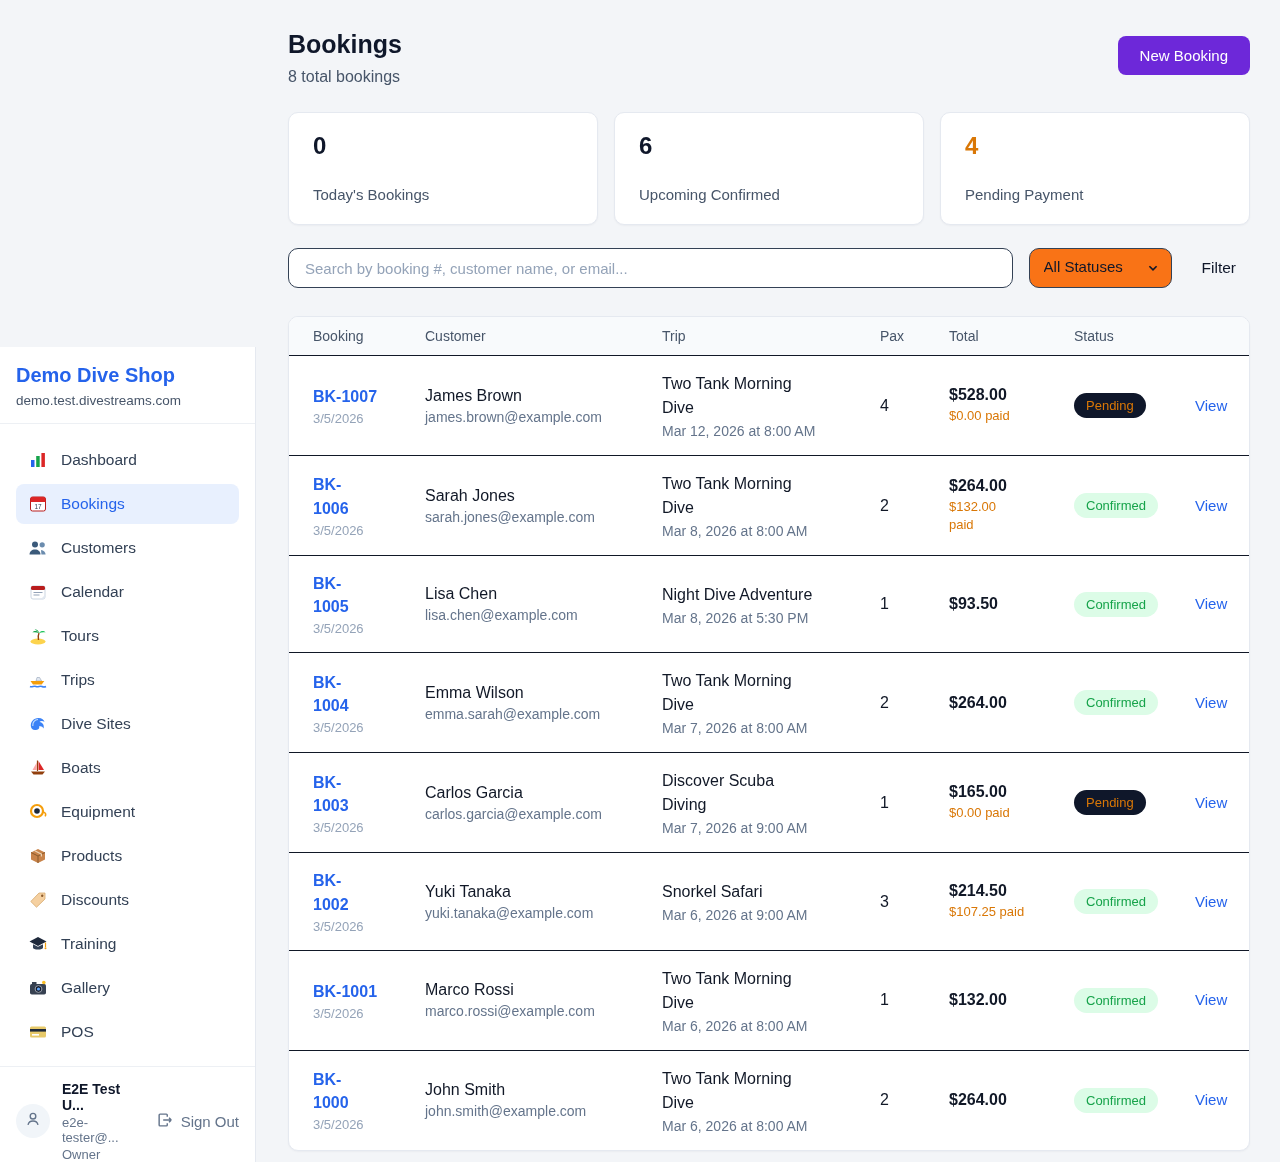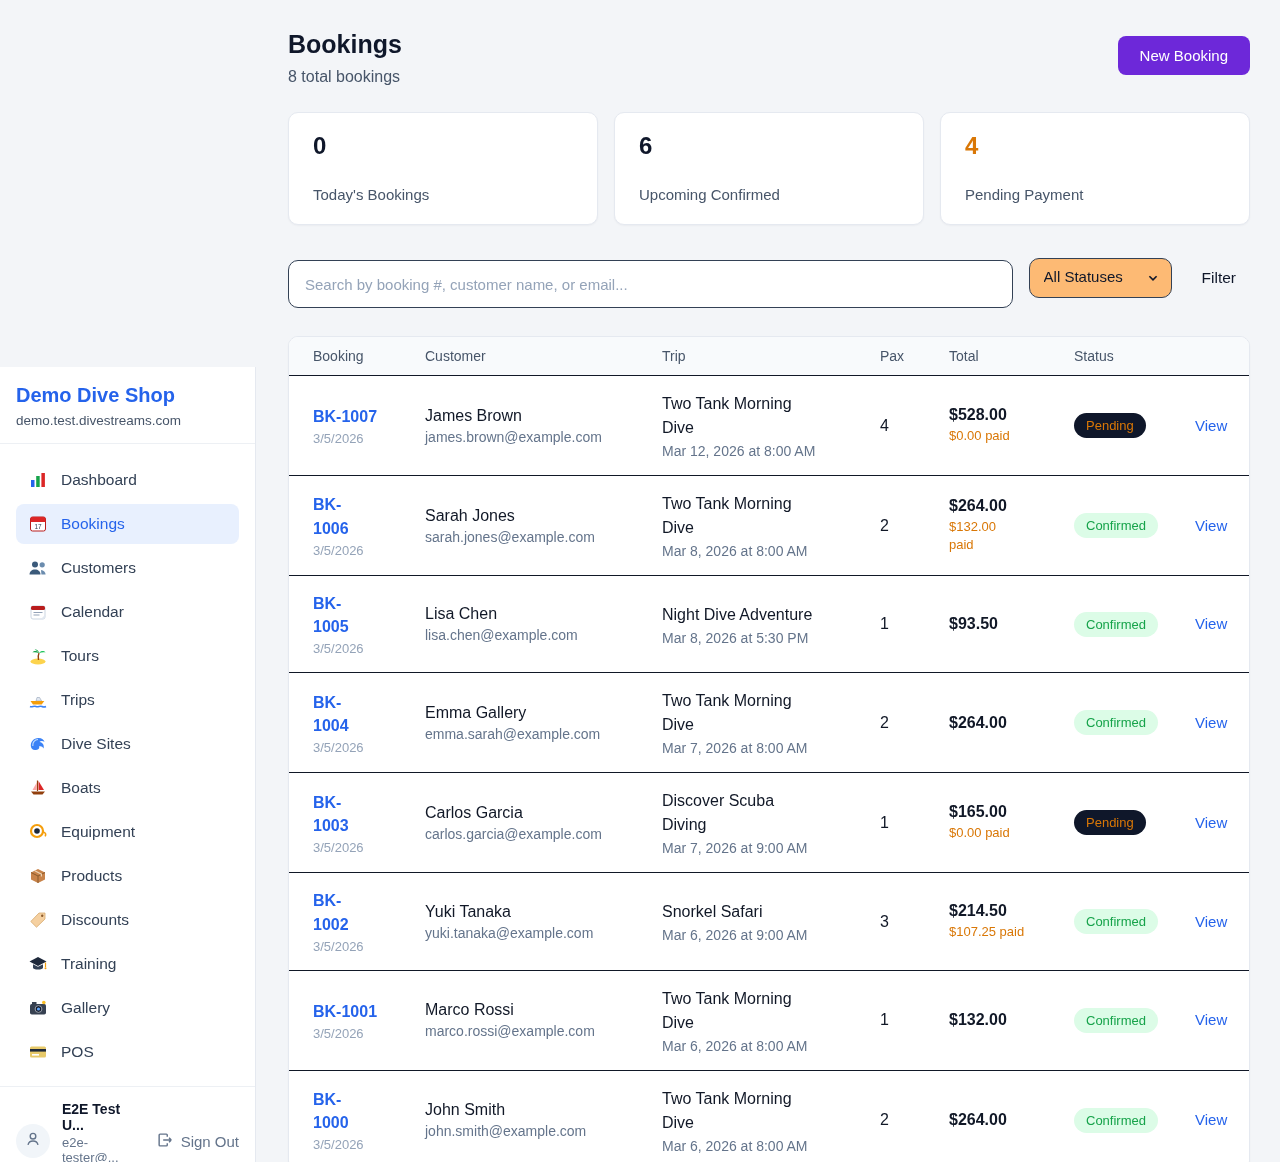--- a/index.html
+++ b/index.html
@@ -61,29 +61,29 @@
   .stats { display: flex; gap: 16px; margin-top: 26px; }
   .stat-card {
     flex: 1; background: #fff; border: 1px solid #e5e9f0; border-radius: 10px;
     padding: 19px 24px 21px; box-shadow: 0 1px 2px rgba(16,24,40,.04);
   }
   .stat-value { font-size: 24px; font-weight: 700; color: #0f172a; }
   .stat-label { margin-top: 26px; font-size: 15px; color: #475569; }
 
   .filter-row { display: flex; align-items: center; gap: 16px; margin-top: 23px; }
   .search {
-    flex: 1; height: 48px; border: 1px solid #334155; border-radius: 10px;
-    padding: 0 16px; font-size: 15px; color: #0f172a; background: #fff; font-family: inherit; margin-top: 12px;
+    flex: 1; height: 40px; border: 1px solid #334155; border-radius: 10px;
+    padding: 0 16px; font-size: 15px; color: #0f172a; background: #fff; font-family: inherit;
   }
   .search::placeholder { color: #94a3b8; }
   .select-wrap { position: relative; }
   .status-select {
     appearance: none; -webkit-appearance: none; -moz-appearance: none;
     height: 40px; min-width: 143px; border: 1px solid #334155; border-radius: 10px;
-    background: #fdba74; padding: 0 36px 4px 14px; font-size: 15px; color: #0f172a;
+    background: #f97316; padding: 0 36px 4px 14px; font-size: 15px; color: #0f172a;
     font-family: inherit; cursor: pointer;
   }
   .chev { position: absolute; right: 10px; top: 11px; width: 18px; height: 18px; pointer-events: none; }
   .filter-btn {
     background: none; border: none; font-size: 15.5px; color: #0f172a;
     font-family: inherit; cursor: pointer; padding: 0 14px;
   }
 
   
   .table-card {
@@ -423,21 +423,21 @@
       <a class="view">View</a>
     </div>
   </div>
           <div class="trow row-grid">
     <div>
       <a class="bid">BK-
 1004</a>
       <div class="bdate">3/5/2026</div>
     </div>
     <div>
-      <div class="cname">Emma Gallery</div>
+      <div class="cname">Emma Wilson</div>
       <div class="cemail">emma.sarah@example.com</div>
     </div>
     <div>
       <div class="tname">Two Tank Morning
 Dive</div>
       <div class="ttime">Mar 7, 2026 at 8:00 AM</div>
     </div>
     <div class="pax-cell">2</div>
     <div>
       <div class="tval">$264.00</div>

